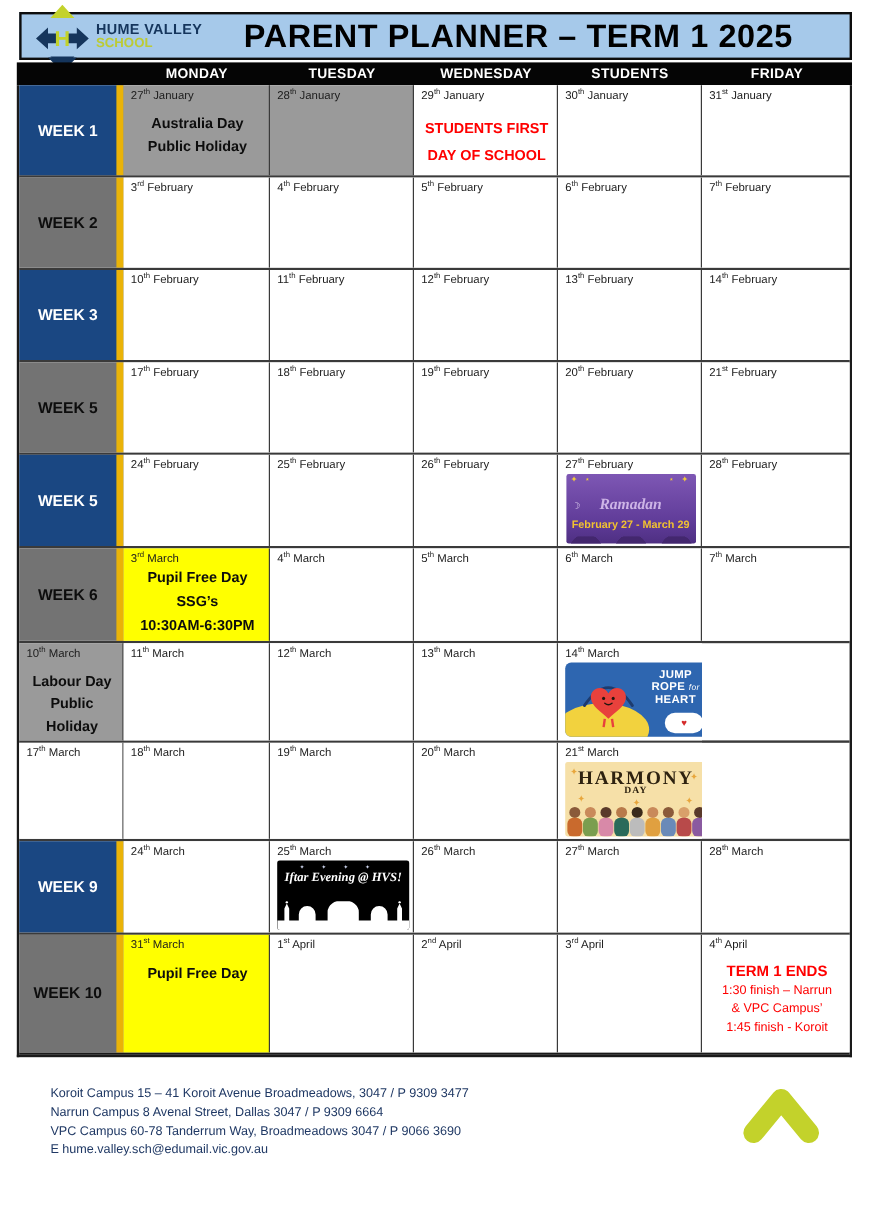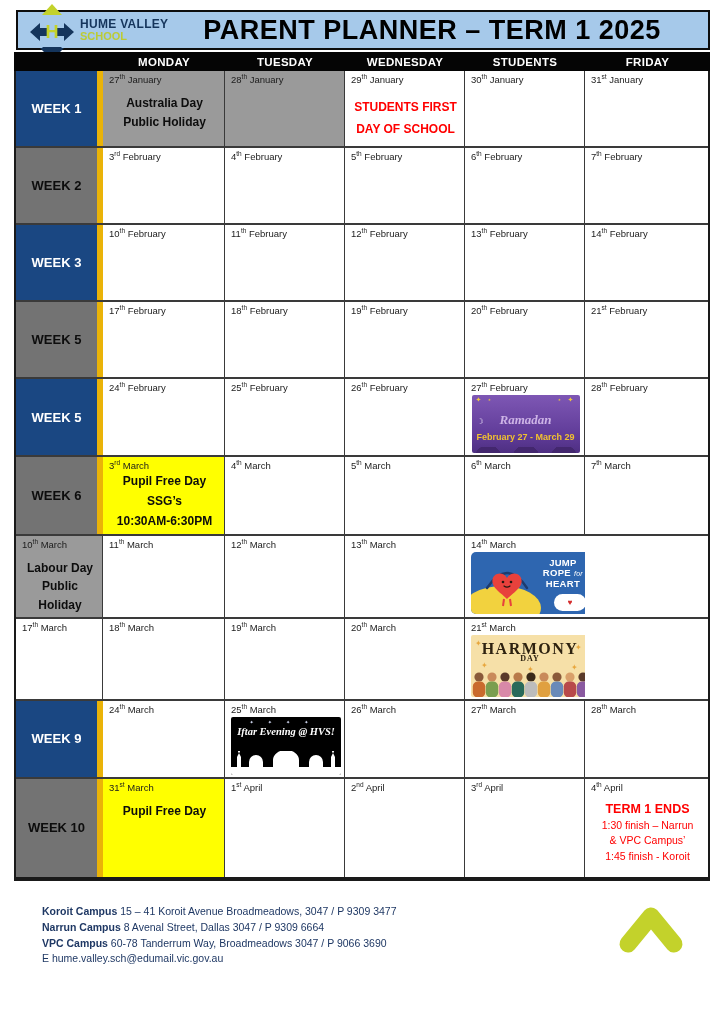--- a/index.html
+++ b/index.html
@@ -92,21 +92,21 @@
   .banner-iftar .i-title { position:absolute; top:9px; width:100%; text-align:center;
     font-family:"Liberation Serif", serif; font-style:italic; font-weight:bold;
     font-size:10.5px; color:#fff; }
   .banner-iftar .stars { position:absolute; top:2px; left:0; width:100%; text-align:center;
     font-size:5px; color:#cfd6ef; letter-spacing:14px; }
   .banner-iftar svg.mosque { position:absolute; bottom:0; left:0; }
 
   
   .footer { position:absolute; left:42px; top:904px; width:560px;
     color:#1F3864; font-size:10.5px; line-height:1.5; }
-  .footer .c-name { font-weight:bold; }
+  .footer .c-name { font-weight:normal; }
   .footer-chevron { position:absolute; left:612px; top:900px; }
 </style>
 </head>
 <body>
 
 <div class="page">
 
   <div class="band">
     <div class="logo-wrap">
       <svg class="logo-svg" width="48" height="56" viewBox="0 0 48 56">

